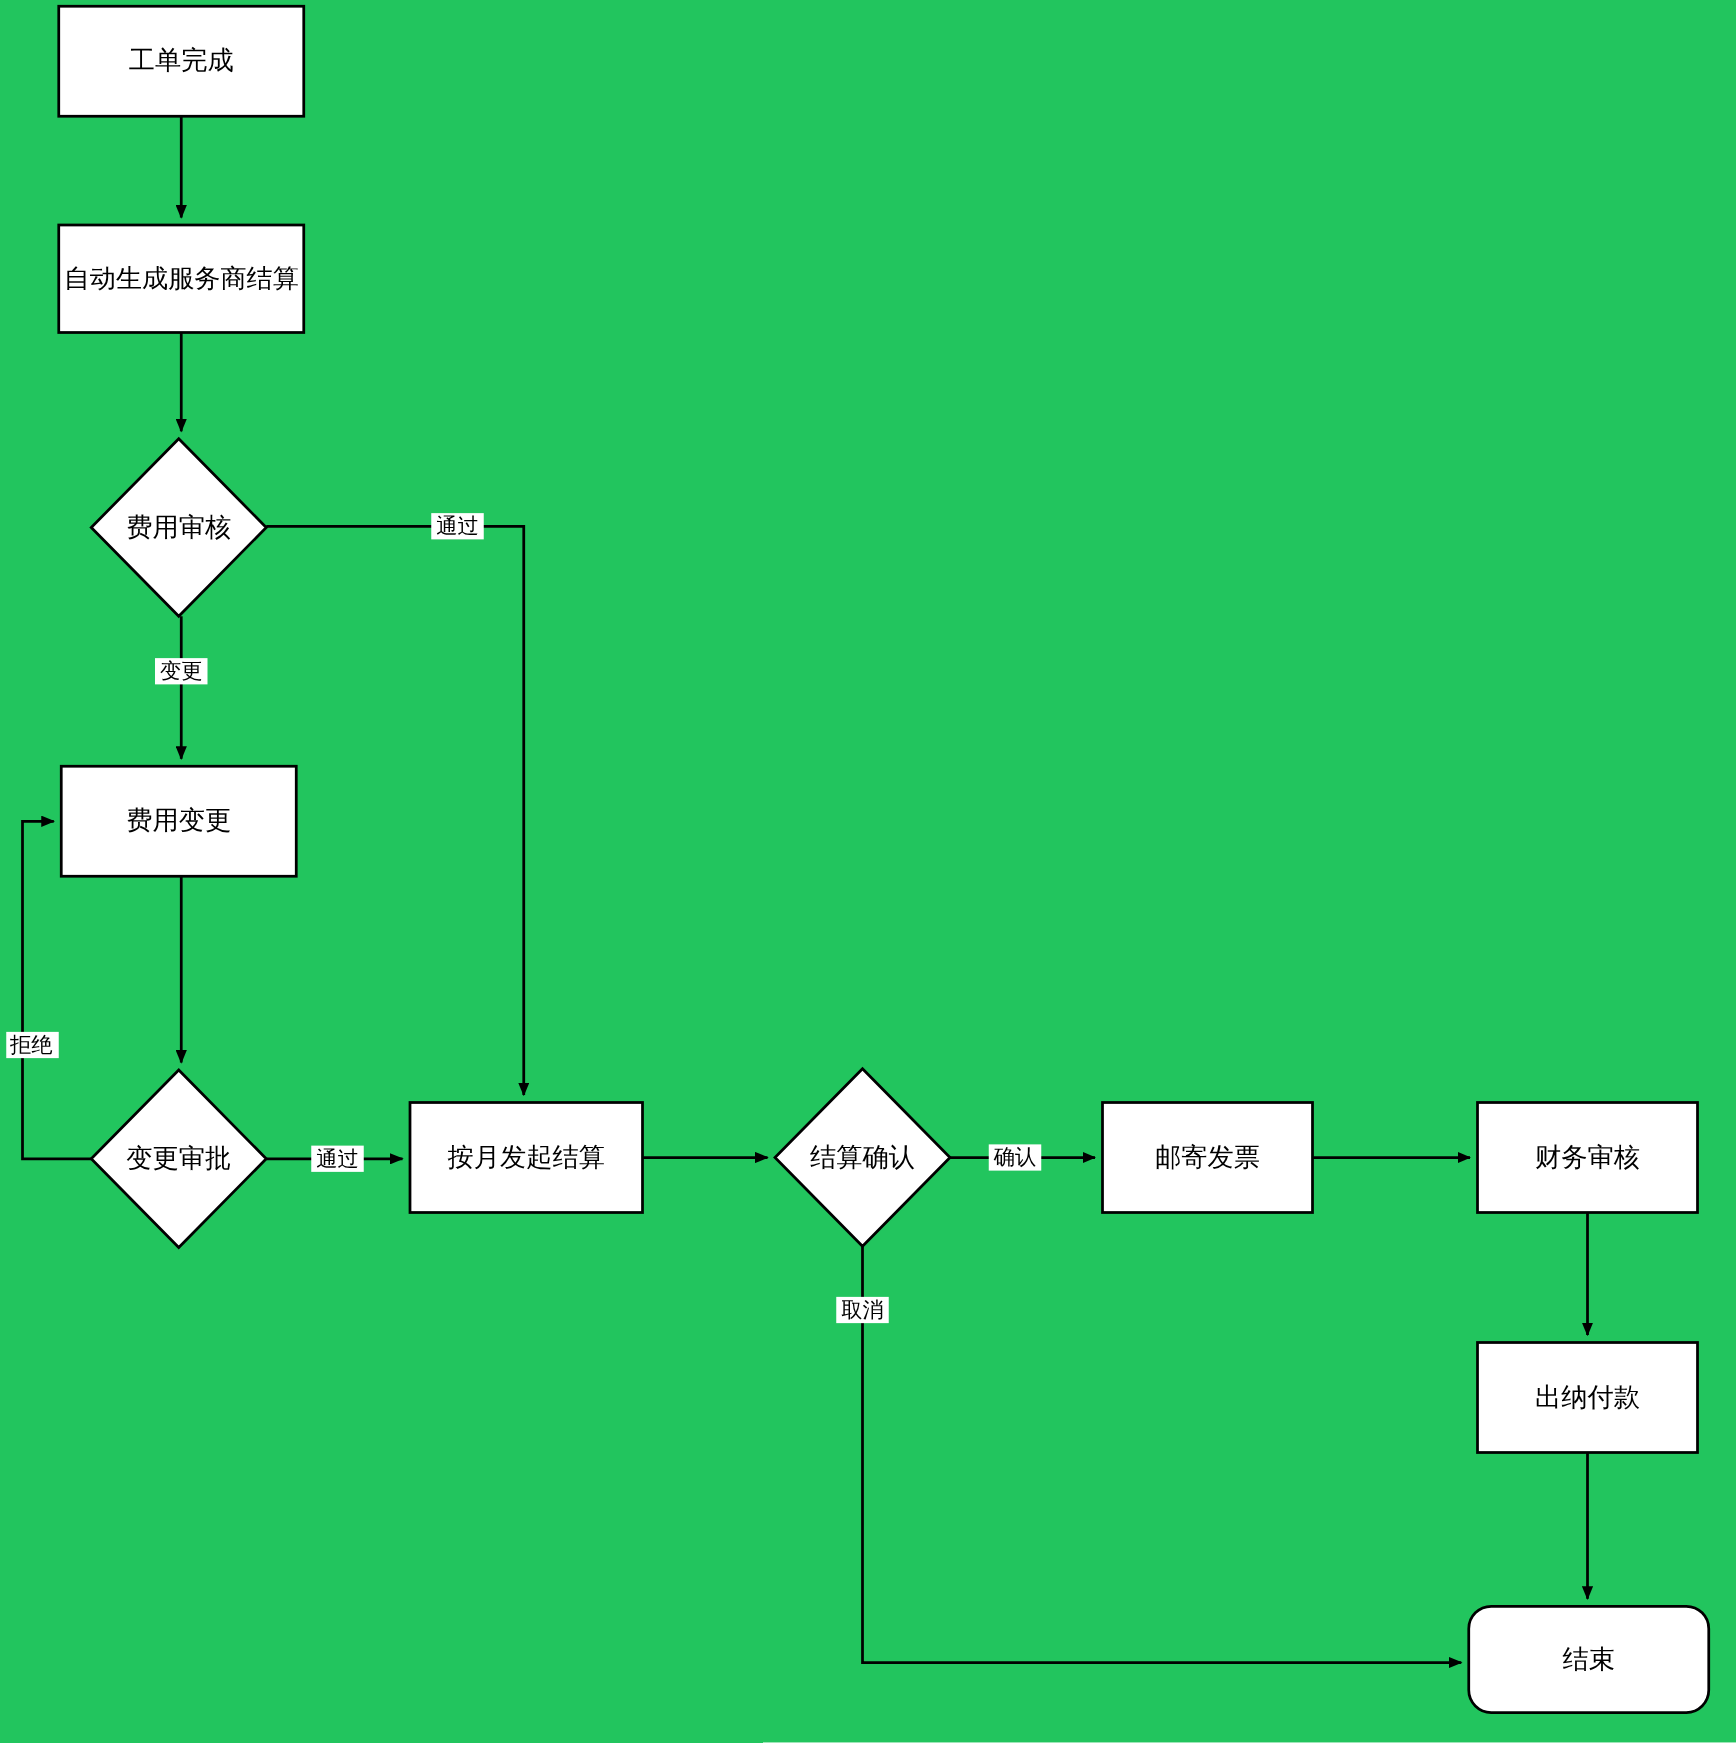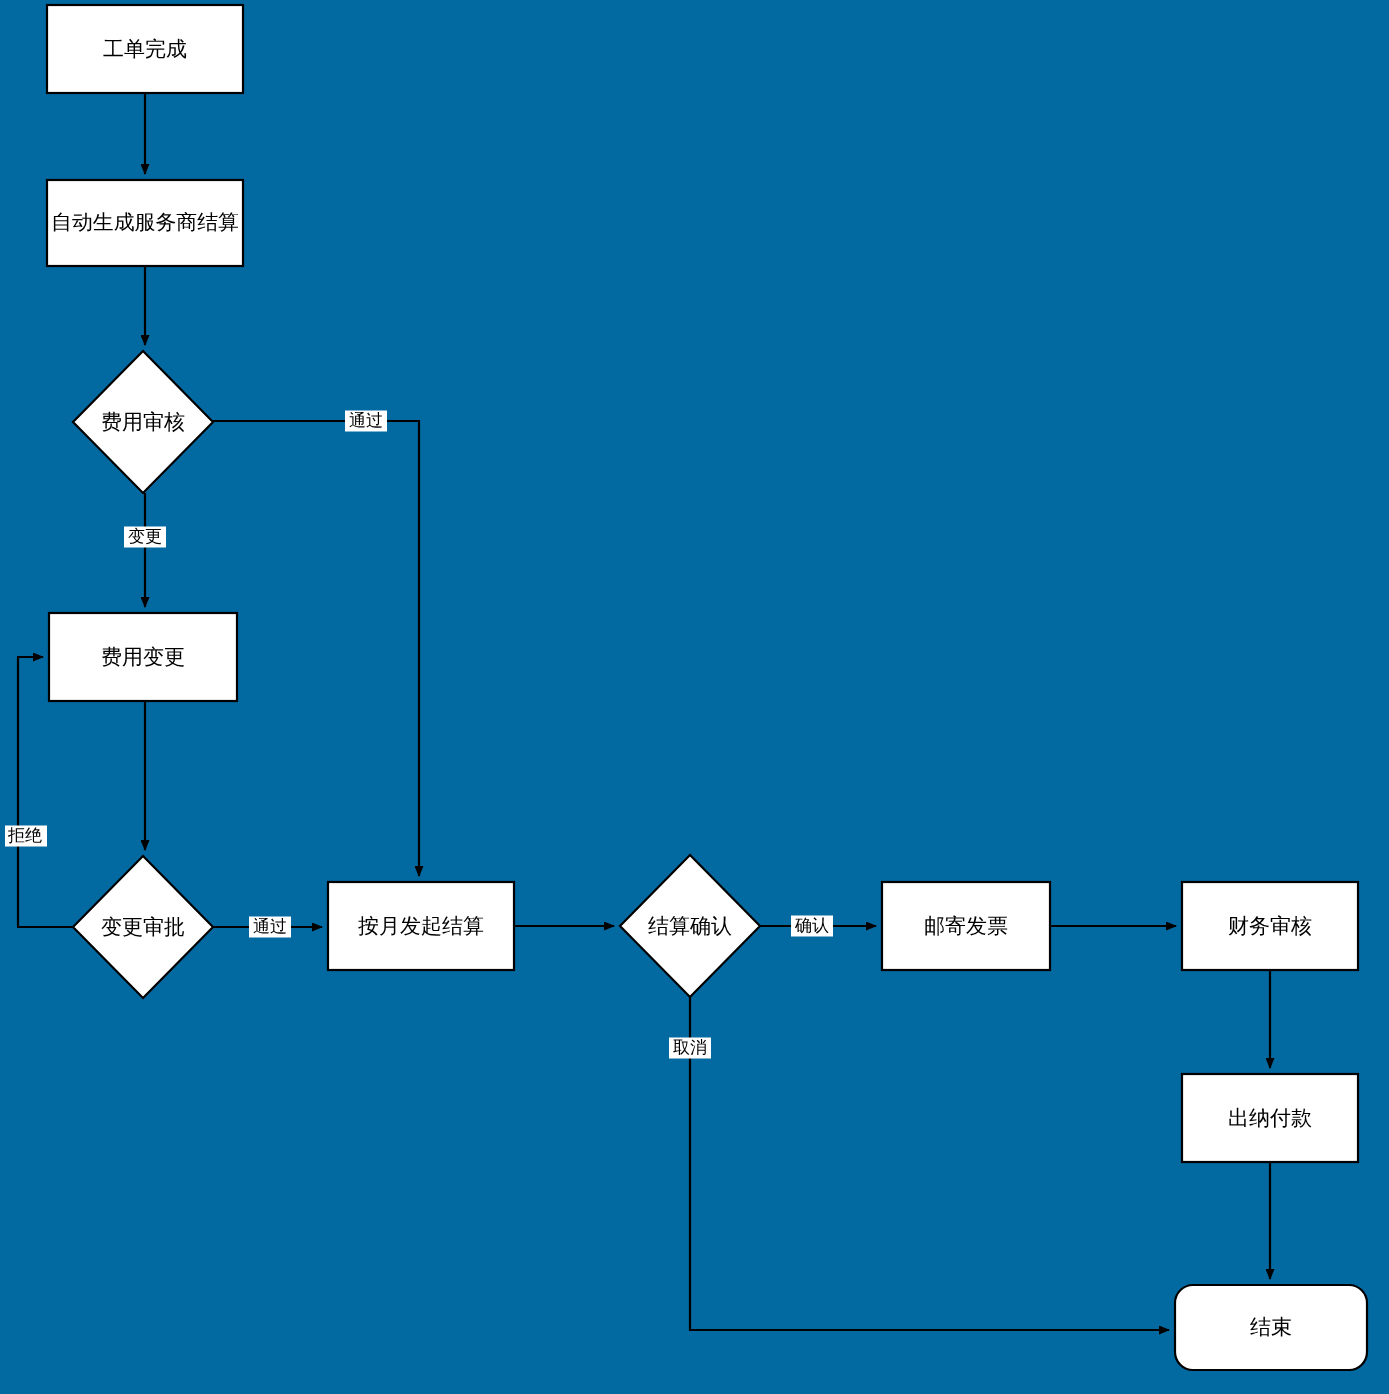--- a/index.html
+++ b/index.html
@@ -7,21 +7,21 @@
     padding: 0;
     background: #ffffff;
   }
   body {
     font-family: "Liberation Sans", "DejaVu Sans", sans-serif;
   }
   #canvas {
     position: relative;
     width: 1389px;
     height: 1394px;
-    background: #0369a1;
+    background: #22c55e;
     overflow: hidden;
   }
   #flow-svg {
     position: absolute;
     left: 0;
     top: 0;
     width: 1389px;
     height: 1394px;
   }
   .shape-text {

